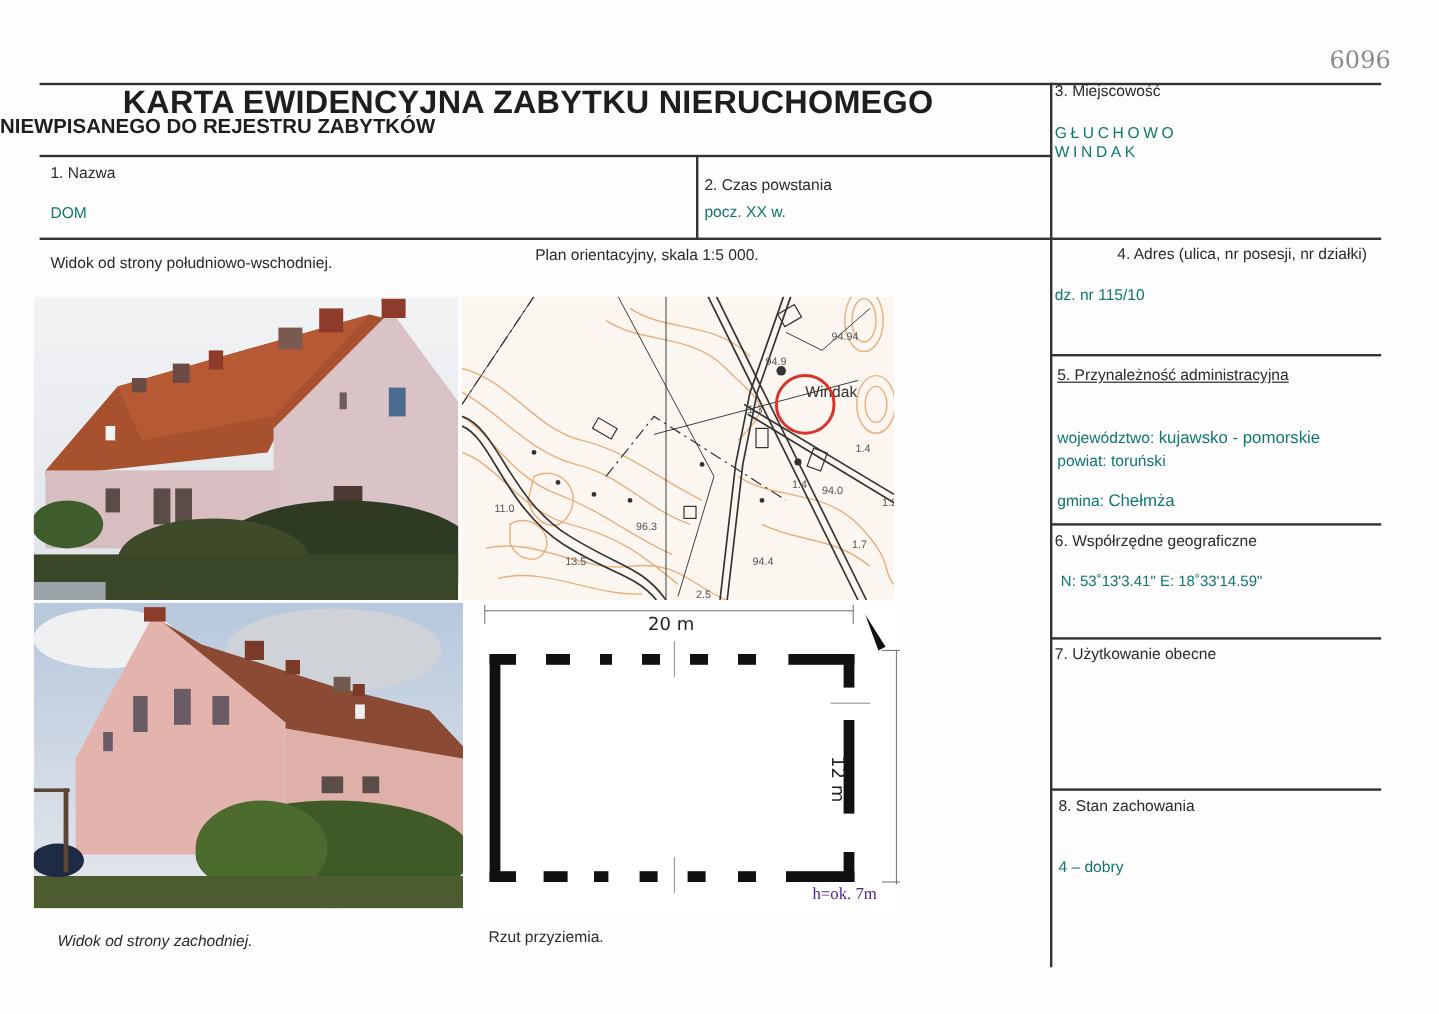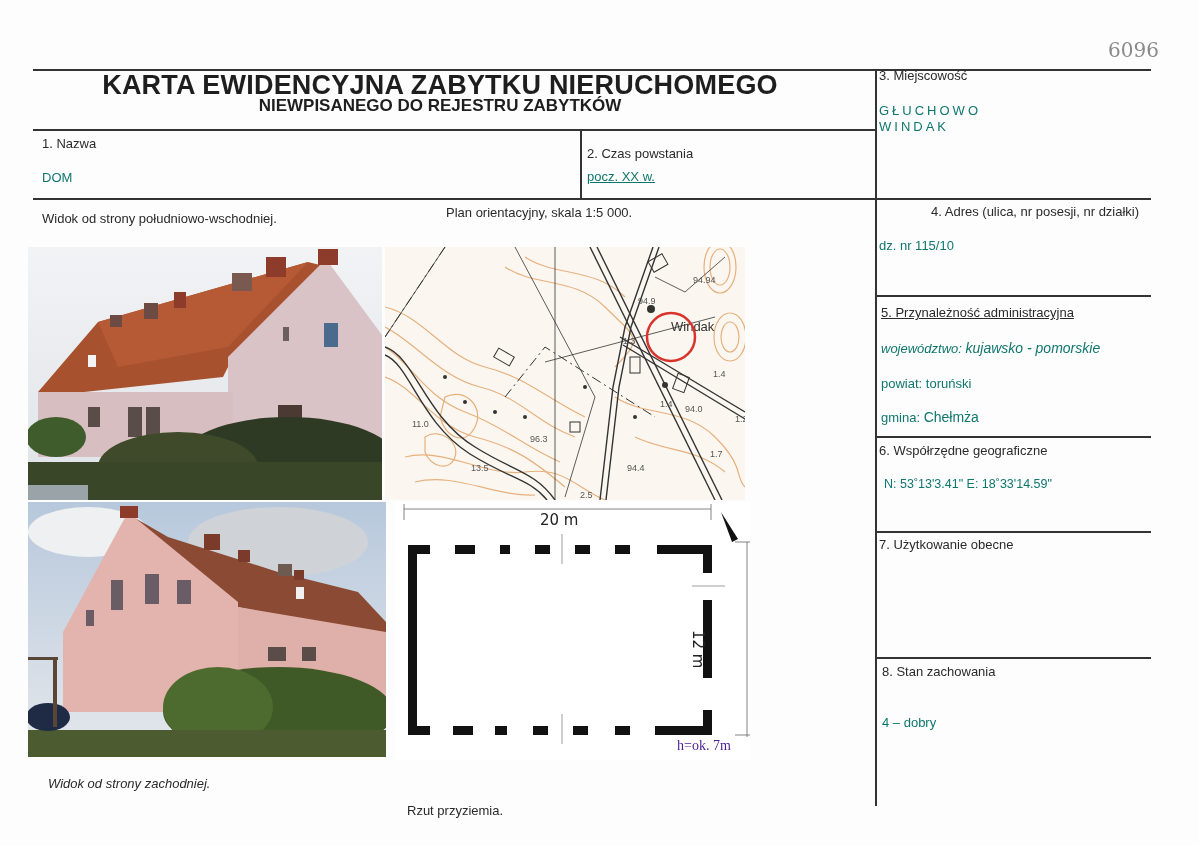--- a/index.html
+++ b/index.html
@@ -4,21 +4,21 @@
 <style>
   * { box-sizing: border-box; margin: 0; padding: 0; }
   html, body { width: 1199px; height: 845px; background: #fdfdfd; overflow: hidden; }
   body { position: relative; font-family: "Liberation Sans", sans-serif; color: #222; }
   .abs { position: absolute; }
   .hline { position: absolute; height: 2px; background: #333; }
   .vline { position: absolute; width: 2px; background: #333; }
   .lbl { position: absolute; font-size: 13px; color: #2a2a2a; white-space: nowrap; }
   .val { position: absolute; font-size: 13px; color: #0f766e; white-space: nowrap; }
   .title1 { position: absolute; left: 0; width: 880px; top: 70px; text-align: center; font-size: 27px; font-weight: bold; letter-spacing: 0.2px; color: #1e1e1e; }
-  .title2 { position: absolute; left: 0; width: 880px; top: 96px; text-align: center; font-size: 17px; font-weight: bold; color: #1e1e1e; }
+  .title2 { position: absolute; left: 0; width: 880px; top: 96px; text-align: left; font-size: 17px; font-weight: bold; color: #1e1e1e; }
   .spaced { letter-spacing: 3px; font-size: 13px; }
   .handnote { position: absolute; left: 1108px; top: 38px; font-family: "DejaVu Serif", serif; font-size: 20px; color: #8a8a8a; }
   .photo { position: absolute; overflow: hidden; }
   .big { font-size: 14px; }
 </style>
 </head>
 <body>
 
 <div class="handnote">6096</div>
 
@@ -33,31 +33,31 @@
 <div class="hline" style="left:876px; top:436px; width:275px;"></div>
 <div class="hline" style="left:876px; top:531px; width:275px;"></div>
 <div class="hline" style="left:876px; top:657px; width:275px;"></div>
 
 <div class="title1">KARTA EWIDENCYJNA ZABYTKU NIERUCHOMEGO</div>
 <div class="title2">NIEWPISANEGO DO REJESTRU ZABYTKÓW</div>
 
 <div class="lbl" style="left:42px; top:136px;">1. Nazwa</div>
 <div class="val" style="left:42px; top:170px;">DOM</div>
 <div class="lbl" style="left:587px; top:134px;margin-top:12px;">2. Czas powstania</div>
-<div class="val" style="left:587px; top:169px;text-decoration:underline;">pocz. XX w.</div>
+<div class="val" style="left:587px; top:169px;">pocz. XX w.</div>
 
 <div class="lbl" style="left:879px; top:68px;">3. Miejscowość</div>
 <div class="val spaced" style="left:879px; top:103px;">GŁUCHOWO</div>
 <div class="val spaced" style="left:879px; top:119px;">WINDAK</div>
 
 <div class="lbl" style="left:931px; top:204px;">4. Adres (ulica, nr posesji, nr działki)</div>
 <div class="val" style="left:879px; top:238px;">dz. nr 115/10</div>
 
 <div class="lbl" style="left:881px; top:305px;text-decoration:underline;">5. Przynależność administracyjna</div>
-<div class="val" style="left:881px; top:340px;font-style:italic;">
+<div class="val" style="left:881px; top:356px;">
   <span>województwo:</span>
   <span class="big">kujawsko - pomorskie</span>
 </div>
 <div class="val" style="left:881px; top:376px;">
   <span>powiat:</span>
   <span>toruński</span>
 </div>
 <div class="val" style="left:881px; top:409px;">
   <span>gmina:</span>
   <span class="big">Chełmża</span>
@@ -67,21 +67,21 @@
 <div class="val" style="left:884px; top:477px; font-size:12.5px;">N: 53˚13'3.41" E: 18˚33'14.59"</div>
 
 <div class="lbl" style="left:879px; top:537px;">7. Użytkowanie obecne</div>
 
 <div class="lbl" style="left:882px; top:664px;">8. Stan zachowania</div>
 <div class="val" style="left:882px; top:715px;">4 – dobry</div>
 
 <div class="lbl" style="left:42px; top:211px;">Widok od strony południowo-wschodniej.</div>
 <div class="lbl" style="left:446px; top:205px;">Plan orientacyjny, skala 1:5 000.</div>
 <div class="lbl" style="left:48px; top:776px;font-style:italic;">Widok od strony zachodniej.</div>
-<div class="lbl" style="left:407px; top:773px;margin-top:30px;">Rzut przyziemia.</div>
+<div class="lbl" style="left:407px; top:773px;">Rzut przyziemia.</div>
 
 <div class="photo" style="left:28px; top:247px; width:354px; height:253px;">
   <svg width="354" height="253" viewBox="0 0 354 253">
     <defs>
       <linearGradient id="sky1" x1="0" y1="0" x2="0" y2="1">
         <stop offset="0" stop-color="#f2f3f5"></stop>
           <stop offset="1" stop-color="#dfe3e8"></stop>
       </linearGradient>
     </defs>
     <rect width="354" height="253" fill="url(#sky1)"></rect>

